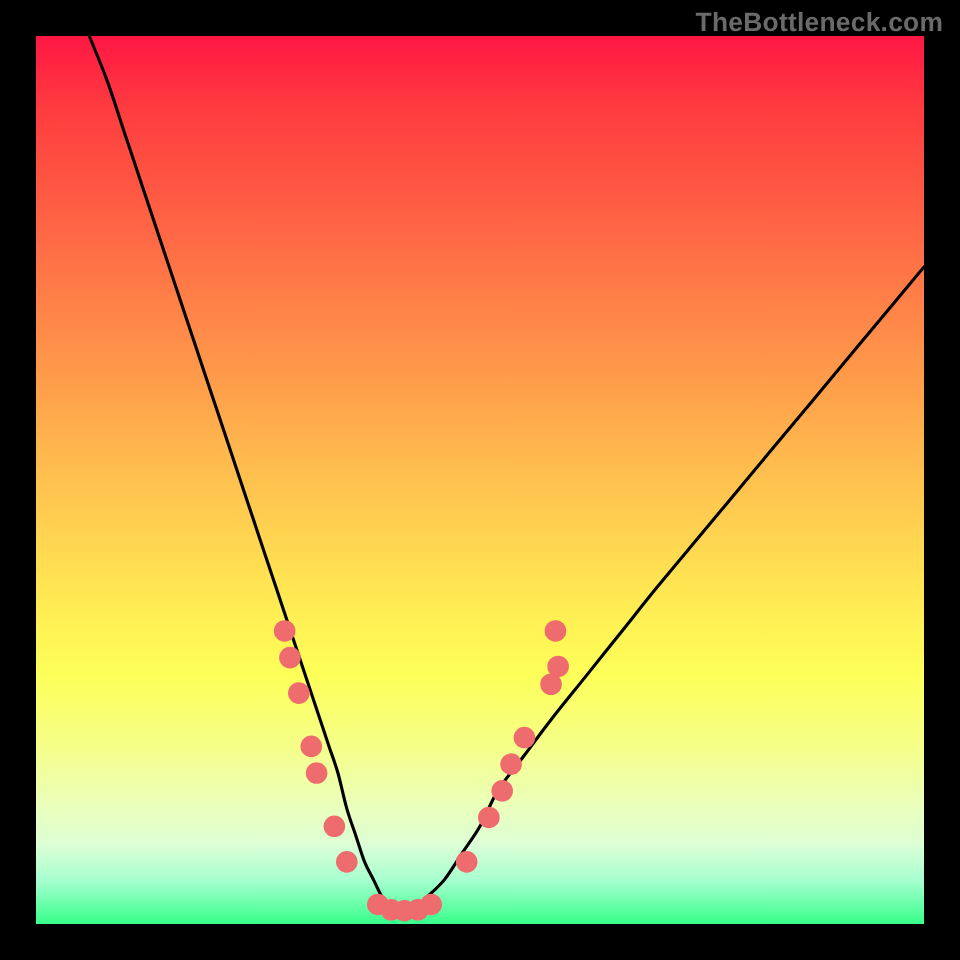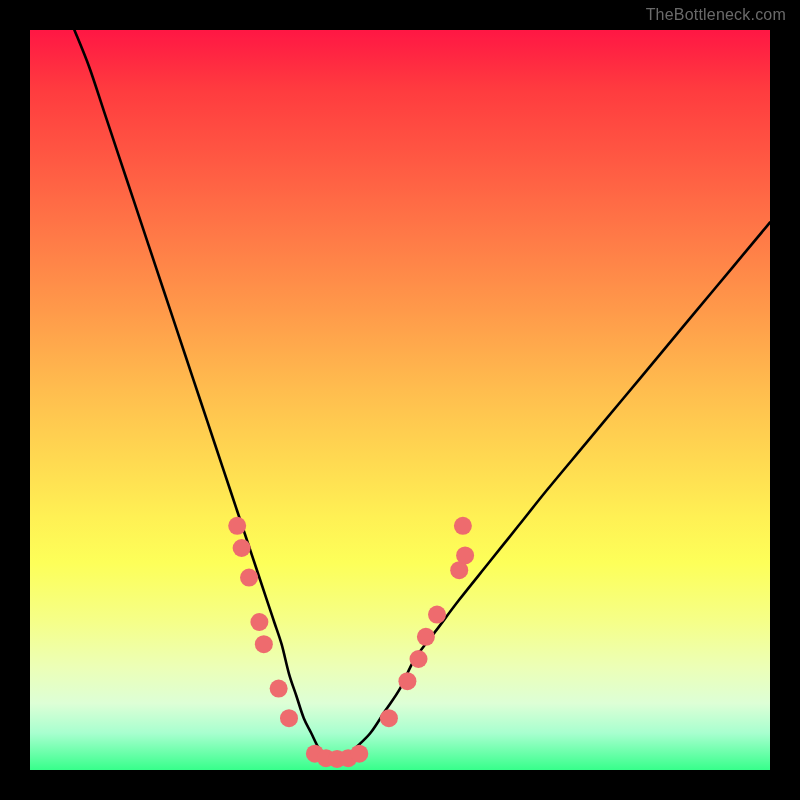--- a/index.html
+++ b/index.html
@@ -15,22 +15,22 @@
     position: relative;
     width: 800px;
     height: 800px;
     background: #000;
   }
   .watermark {
     position: absolute;
     top: 6px;
     right: 14px;
     color: #6a6a6a;
-    font-size: 16px;
-    font-weight: 400;
+    font-size: 22px;
+    font-weight: 700;
     letter-spacing: 0.2px;
     z-index: 20;
     user-select: none;
   }
   .plot-area {
     position: absolute;
     left: 30px;
     top: 30px;
     width: 740px;
     height: 740px;

